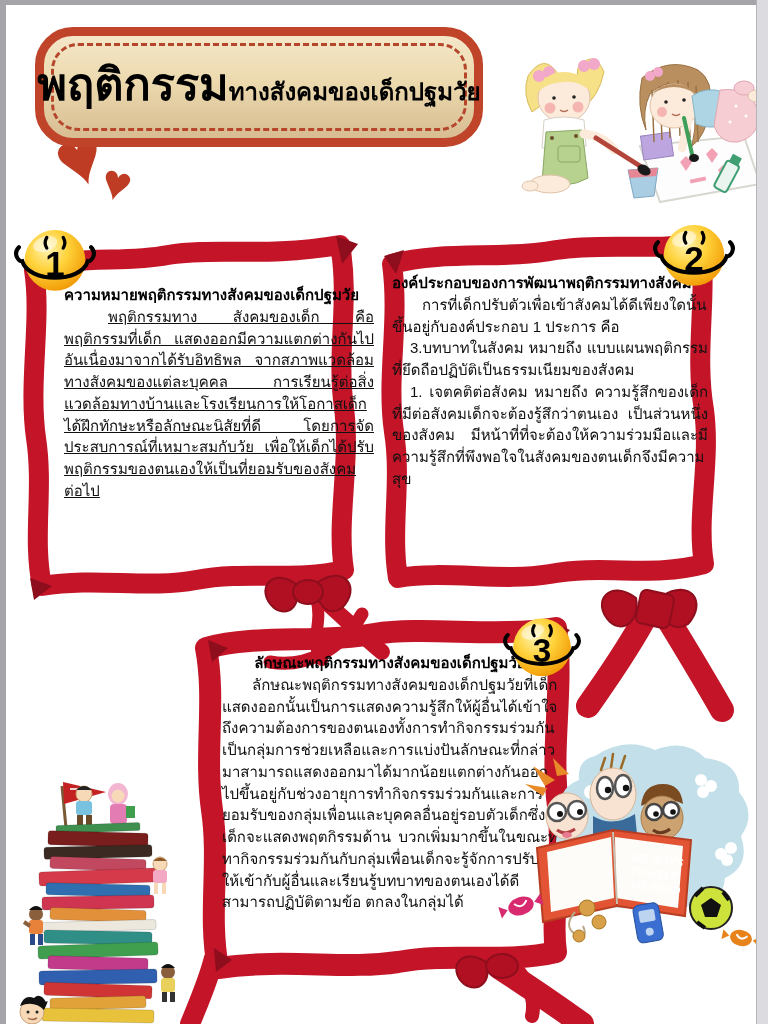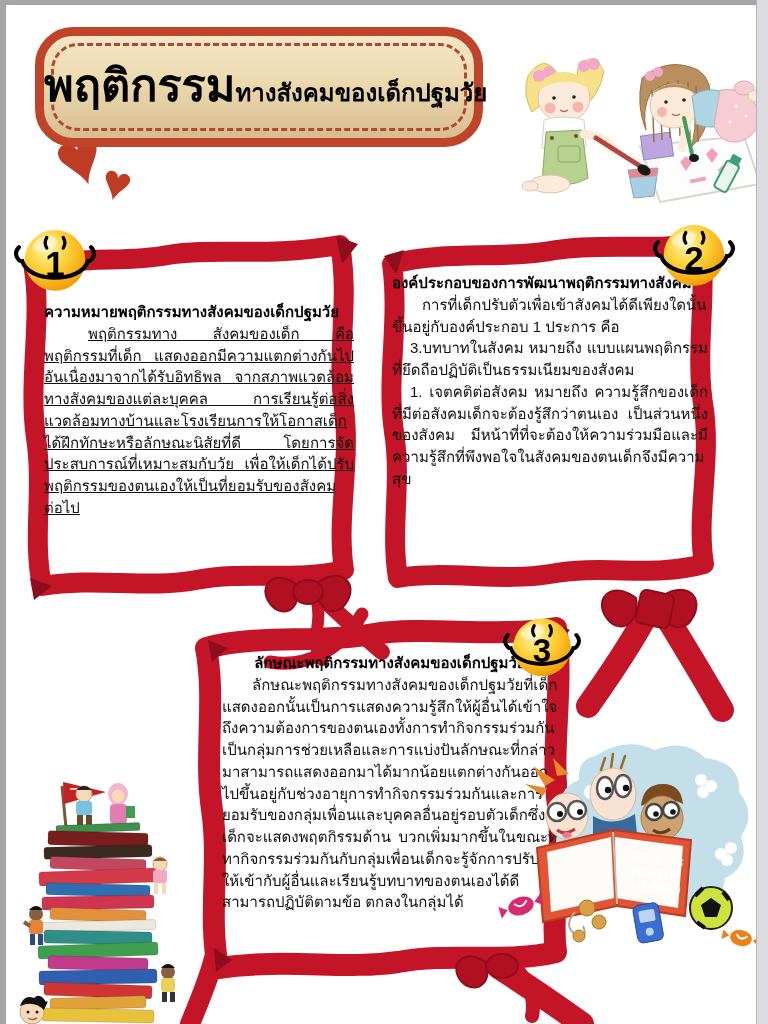--- a/index.html
+++ b/index.html
@@ -10,21 +10,21 @@
   
   .edge-top{position:absolute;left:0;top:0;width:100%;height:5px;background:#a5a5a9;z-index:50;}
   .edge-left{position:absolute;left:0;top:0;width:6px;height:100%;background:#a5a5a9;z-index:50;}
   .edge-right{position:absolute;right:0;top:0;width:12px;height:100%;background:#dcdce0;border-left:1px solid #b4b4b9;z-index:50;box-sizing:border-box;}
 
   
   .banner{
     position:absolute;left:35px;top:27px;width:448px;height:120px;box-sizing:border-box;
     border:9px solid #bf4429;border-radius:38px;
     background:linear-gradient(180deg,#f4e7c8 0%,#ecd9ae 45%,#d8bc92 100%);
-    z-index:10;display:flex;align-items:center;justify-content:flex-start;
+    z-index:10;display:flex;align-items:center;justify-content:center;font-family:Liberation Serif, serif;
   }
   .banner-inner{
     position:absolute;left:7px;top:7px;right:7px;bottom:7px;
     border:3px dashed #b5452b;border-radius:27px;pointer-events:none;
   }
   .banner-text{white-space:nowrap;line-height:1;transform:translateY(-2px);}
   .t-main{font-size:45px;font-weight:800;color:#000;}
   .t-sub{font-size:24px;font-weight:800;color:#000;}
 
   .heart{position:absolute;color:#bf3c24;z-index:9;line-height:1;}
@@ -42,21 +42,21 @@
     font-size:35px;font-weight:700;color:#000;
   }
   #smiley1{left:14px;top:221px;}
   #smiley2{left:653px;top:216px;}
   #smiley3{left:501px;top:608px;transform:scale(.95);}
 
   
   .section{position:absolute;z-index:15;font-size:15px;line-height:1.45;text-align:justify;overflow-wrap:anywhere;}
   .section h3{margin:0;font-size:15px;font-weight:700;color:#000;text-align:left;}
   .section p{margin:0;color:#111;}
-  #sec1{left:44px;top:284px;width:310px;margin-top:17px;}
+  #sec1{left:64px;top:284px;width:310px;}
   #sec1 p{text-indent:44px;text-decoration:underline;}
   #sec2{left:392px;top:272px;width:316px;}
   #sec2 p{text-indent:18px;}
   #sec2 p.lead{text-indent:30px;}
   #sec3{left:222px;top:652px;width:336px;}
   #sec3 h3{text-align:center;}
   #sec3 p{text-indent:30px;}
 
   
   .clipart{position:absolute;z-index:18;}

